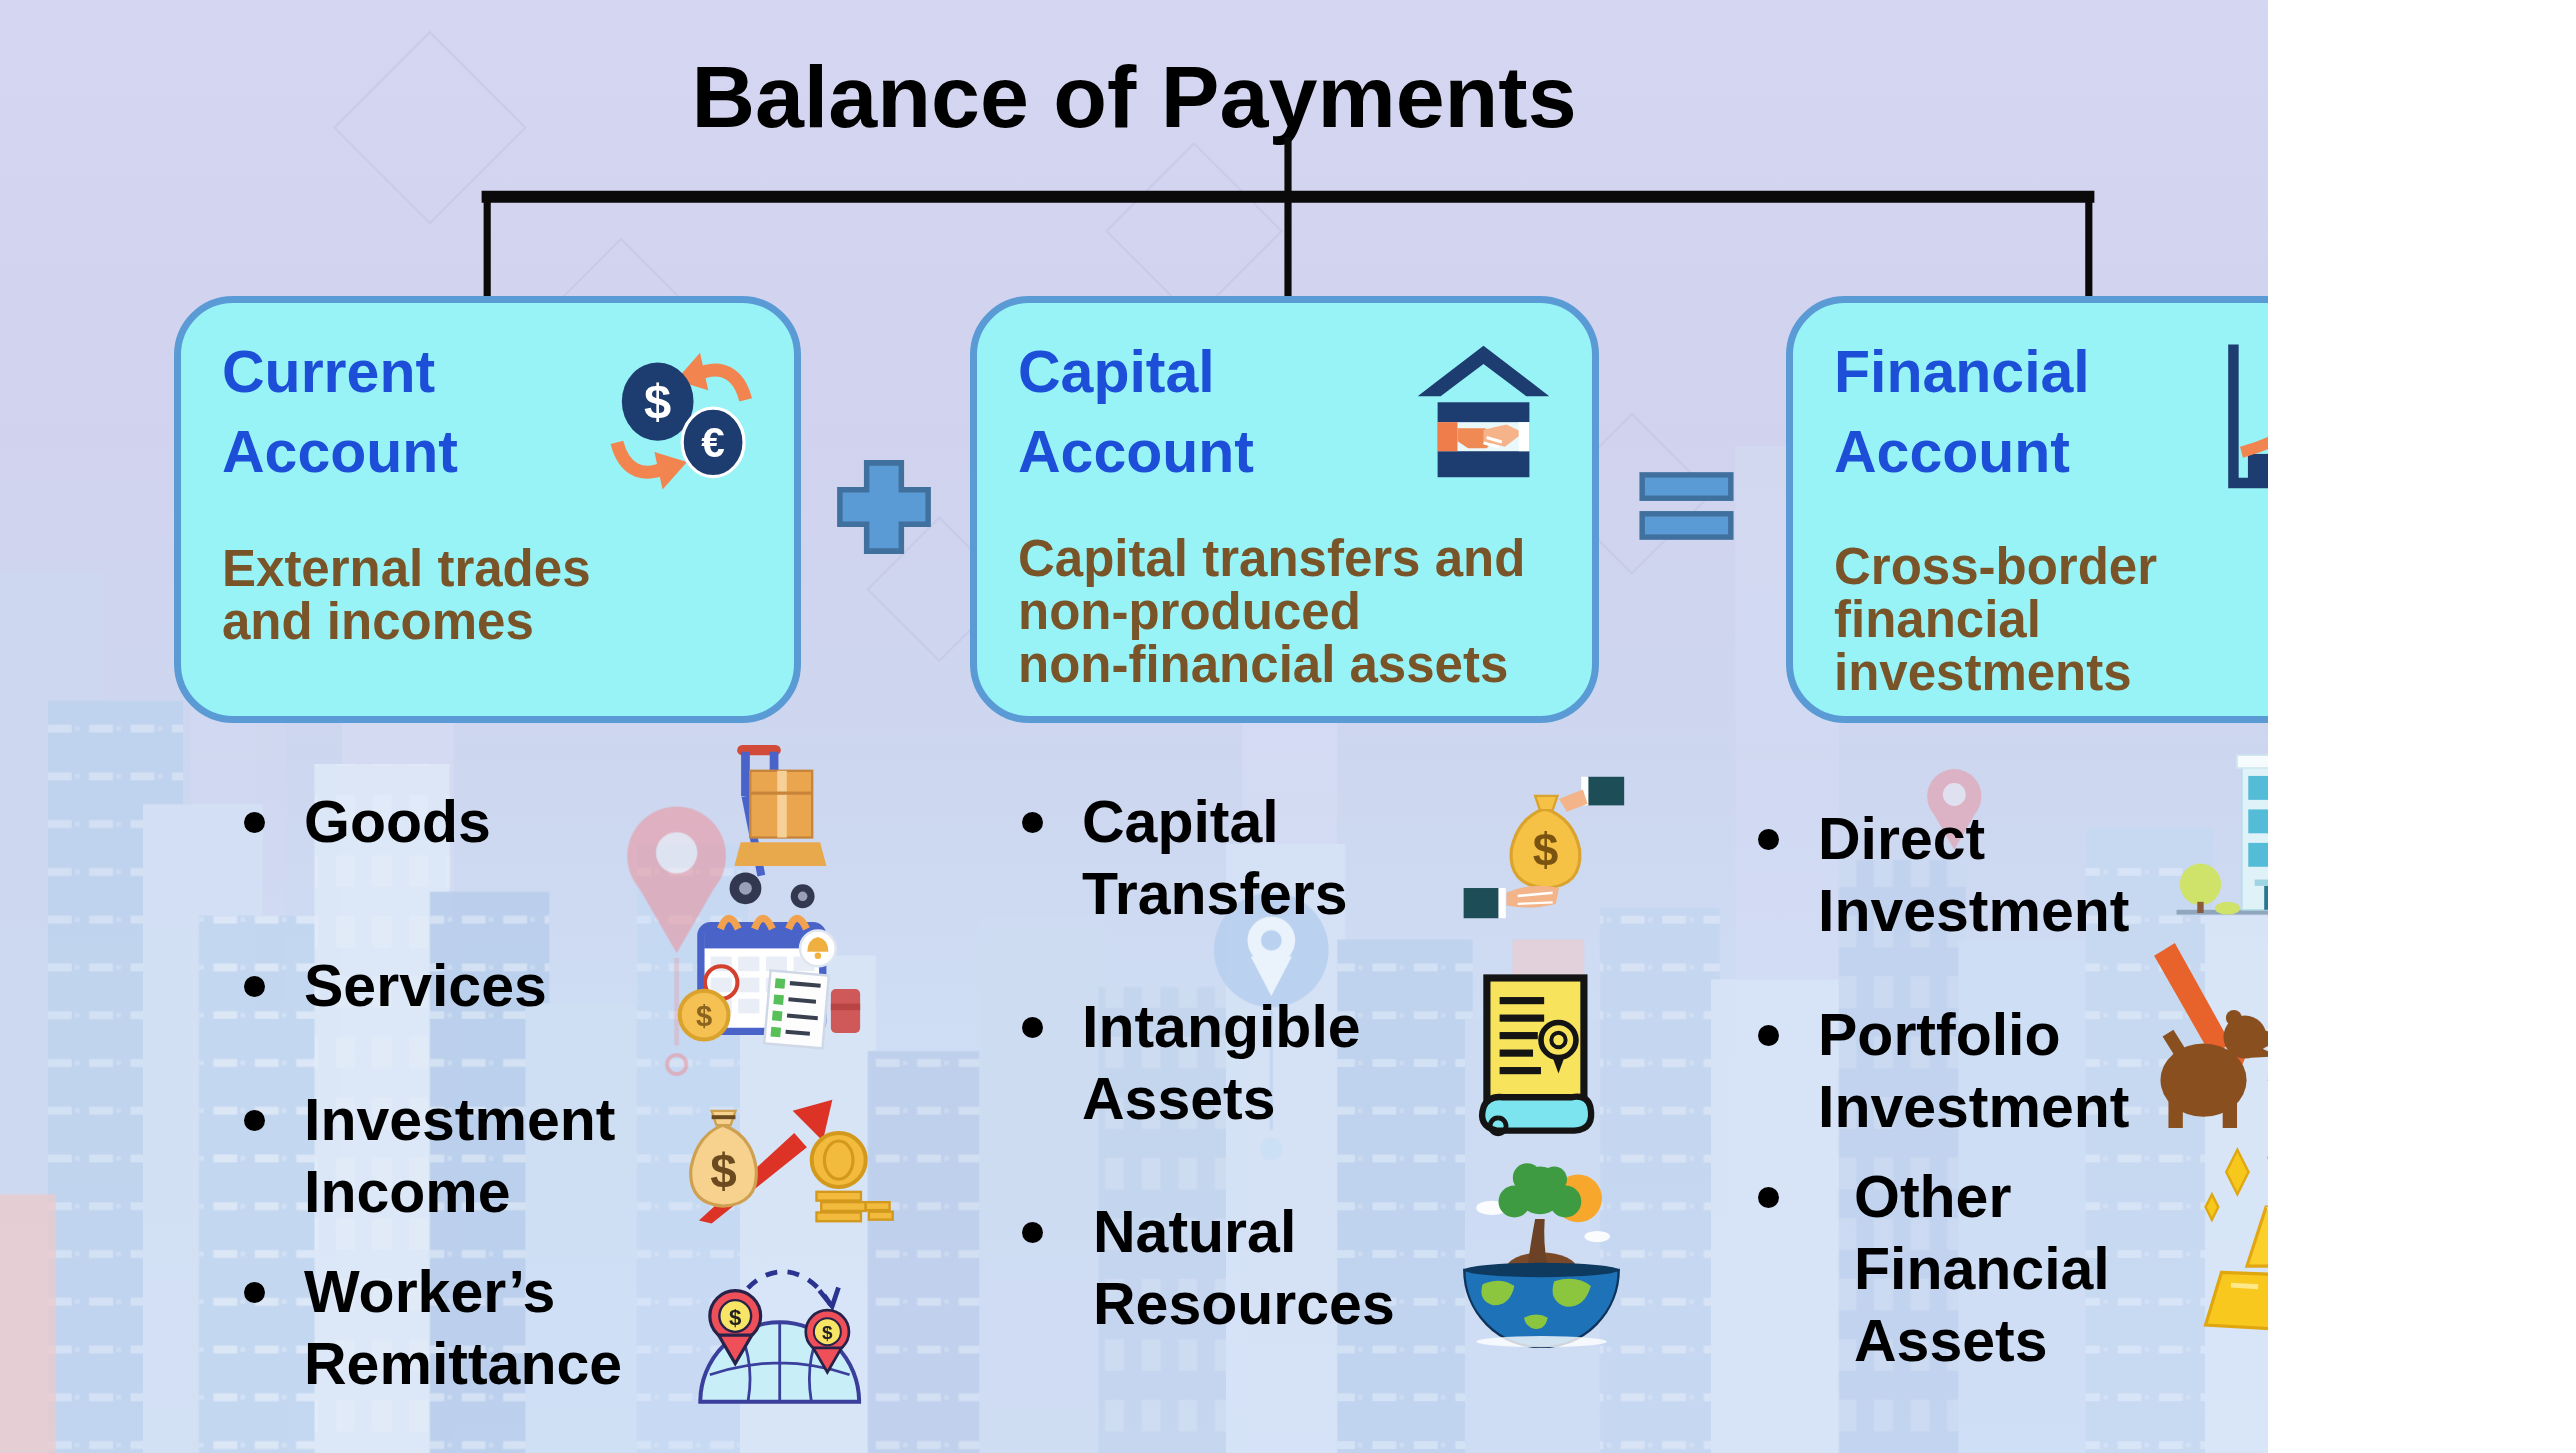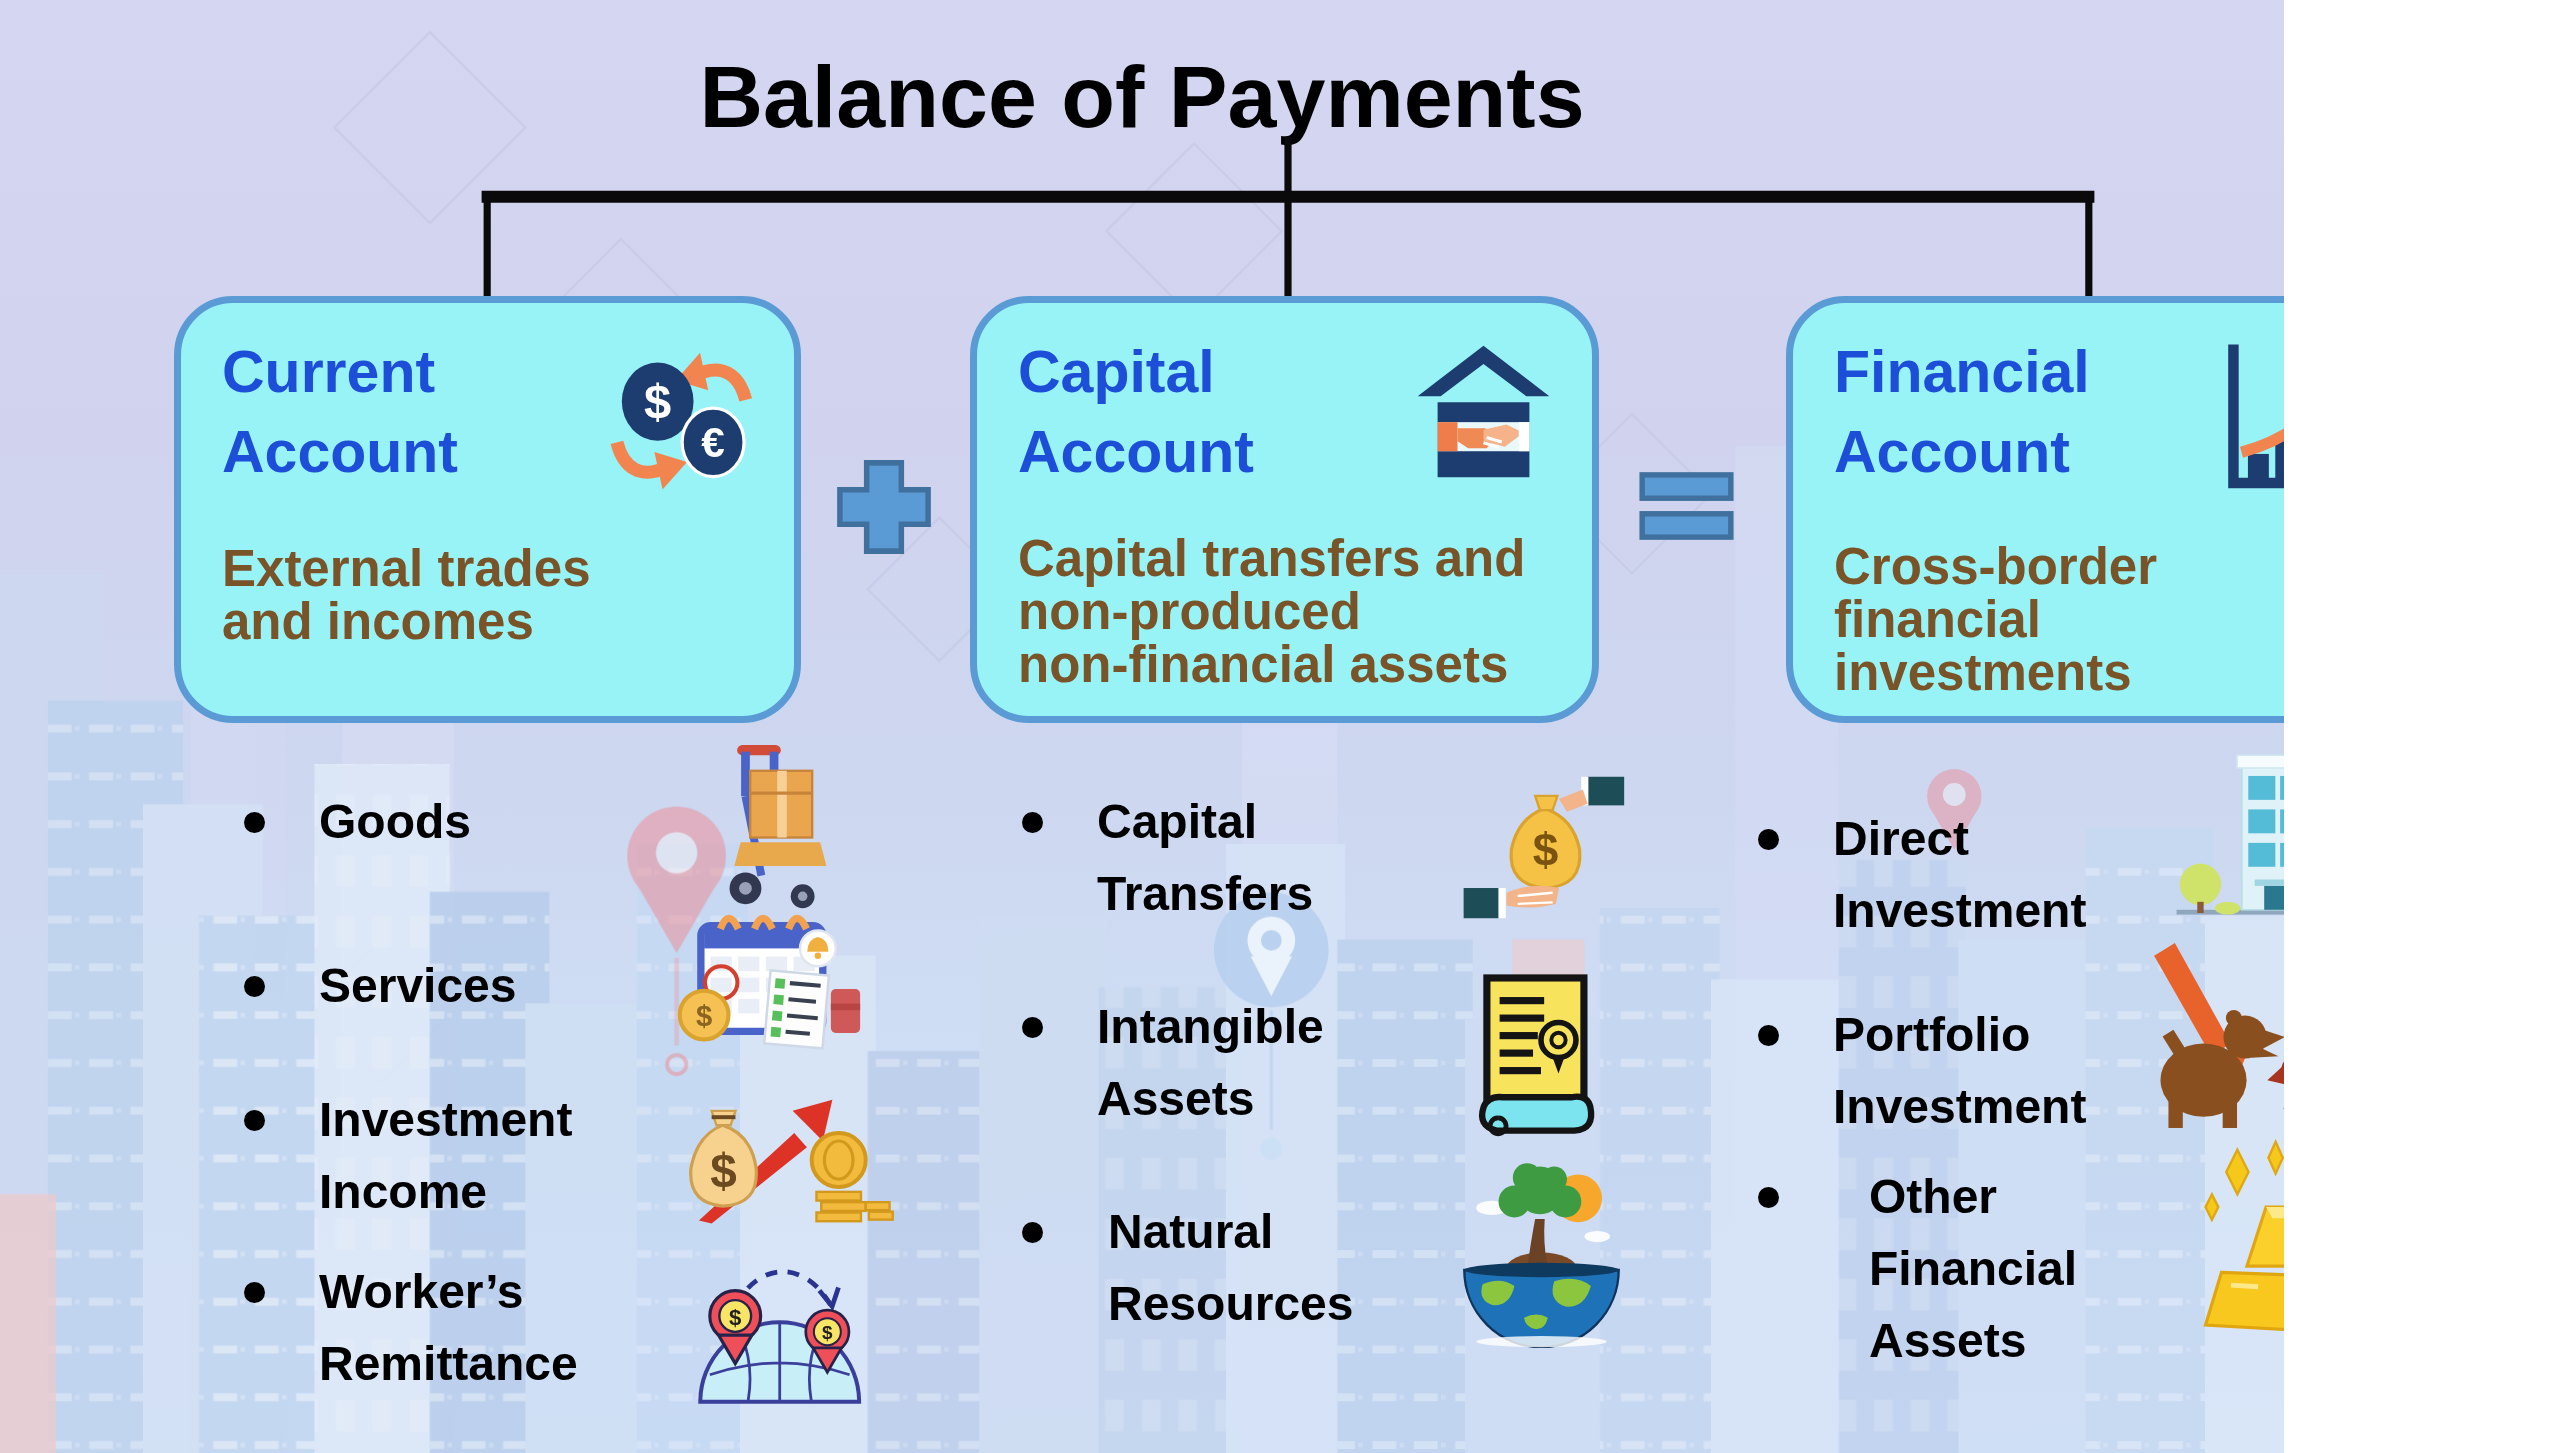--- a/index.html
+++ b/index.html
@@ -1,34 +1,34 @@
 <!DOCTYPE html>
 <html style="font-size:12.7px"><head>
 <meta charset="utf-8">
 <style>
   html,body{margin:0;padding:0;}
   body{width:2576px;height:1454px;overflow:hidden;font-family:"Liberation Sans",sans-serif;}
   .stage{position:relative;width:2268px;height:1454px;overflow:hidden;
-    background:linear-gradient(180deg,#d5d6f1 0%,#d1d3ee 30%,#cdd7f0 55%,#cfe0f6 78%,#d3e4f8 100%);padding-left:16px;}
+    background:linear-gradient(180deg,#d5d6f1 0%,#d1d3ee 30%,#cdd7f0 55%,#cfe0f6 78%,#d3e4f8 100%);}
   .bg-svg{position:absolute;left:0;top:0;width:2576px;height:1454px;}
   .title{position:absolute;top:53px;left:0;width:100%;text-align:center;
     font-size:88px;font-weight:bold;color:#000;line-height:1.0;}
   .connector-svg{position:absolute;left:0;top:0;width:2576px;height:1454px;pointer-events:none;}
   .box{position:absolute;top:296px;height:427px;width:627px;box-sizing:border-box;
     background:#98f3f6;border:7.2px solid #5b9bd5;border-radius:59px;padding:29px 32px 0 41px;}
   .box1{left:174px;}
   .box2{left:970px;width:629px;}
   .box3{left:1786px;width:629px;}
   .box-head{display:flex;justify-content:space-between;align-items:flex-start;}
   .box-title{margin:0;font-size:59px;font-weight:bold;color:#1d4ed8;line-height:80px;white-space:pre-line;}
   .box-icon{flex:none;margin-top:6.4px;}
   .box-desc{margin:38px 0 0 0;font-size:51px;font-weight:bold;color:#7a5429;line-height:53px;white-space:pre-line;}
   .item{position:absolute;display:flex;align-items:flex-start;}
   .item .dot{flex:none;width:21px;height:21px;border-radius:50%;background:#000;margin-top:25.5px;}
-  .item .lbl{margin-left:54px;font-size:48px;font-weight:bold;color:#000;line-height:72px;white-space:pre-line;}
+  .item .lbl{margin-left:39px;font-size:59px;font-weight:bold;color:#000;line-height:72px;white-space:pre-line;}
   .c1{left:244px;} .c1 .lbl{width:318px;}
   .c2{left:1022px;} .c2 .lbl{width:342px;}
   .c3{left:1758px;} .c3 .lbl{width:318px;}
   .i-c1r1{top:786px;} .i-c1r2{top:950px;} .i-c1r3{top:1084px;} .i-c1r4{top:1256px;}
   .i-c2r1{top:786px;} .i-c2r2{top:991px;} .i-c2r3{top:1196px;gap:11px;}
   .i-c3r1{top:803px;} .i-c3r2{top:999px;} .i-c3r3{top:1161px;gap:36px;}
   .ricon{position:absolute;}
   .ricon svg{width:100%;height:100%;display:block;}
   .op{position:absolute;}
   #ic-truck{left:701px;top:739px;width:135px;height:174px;}

